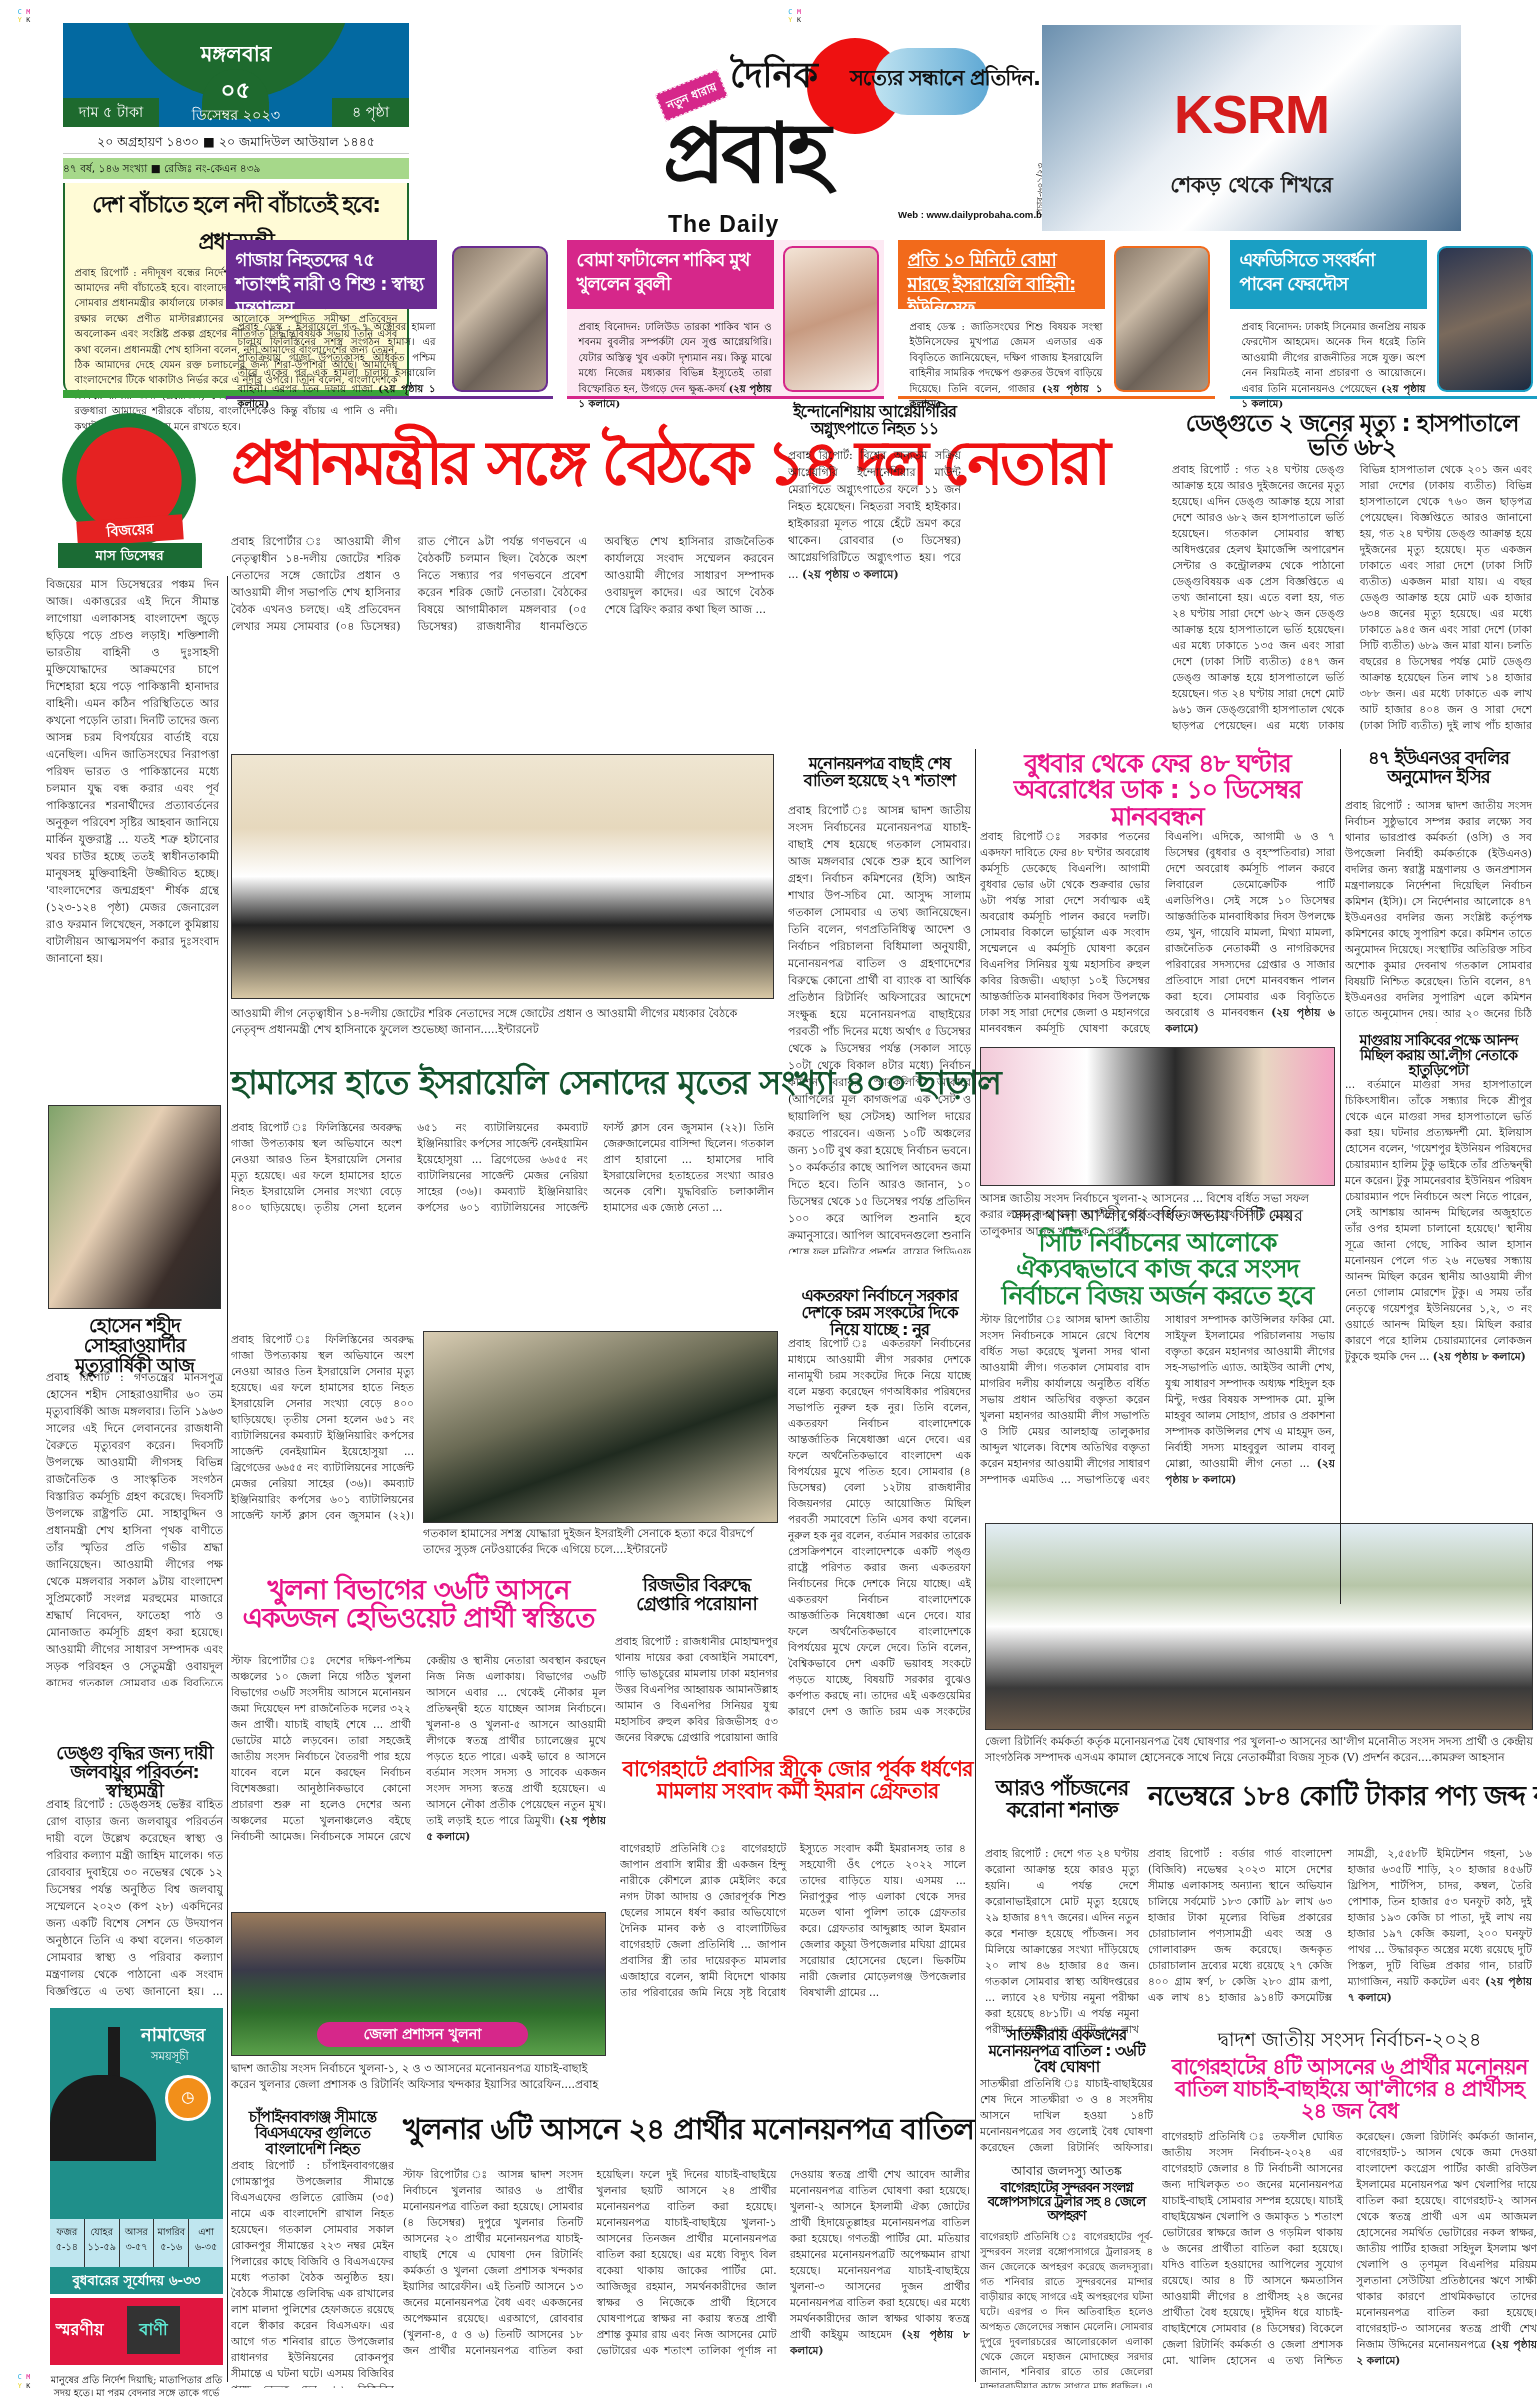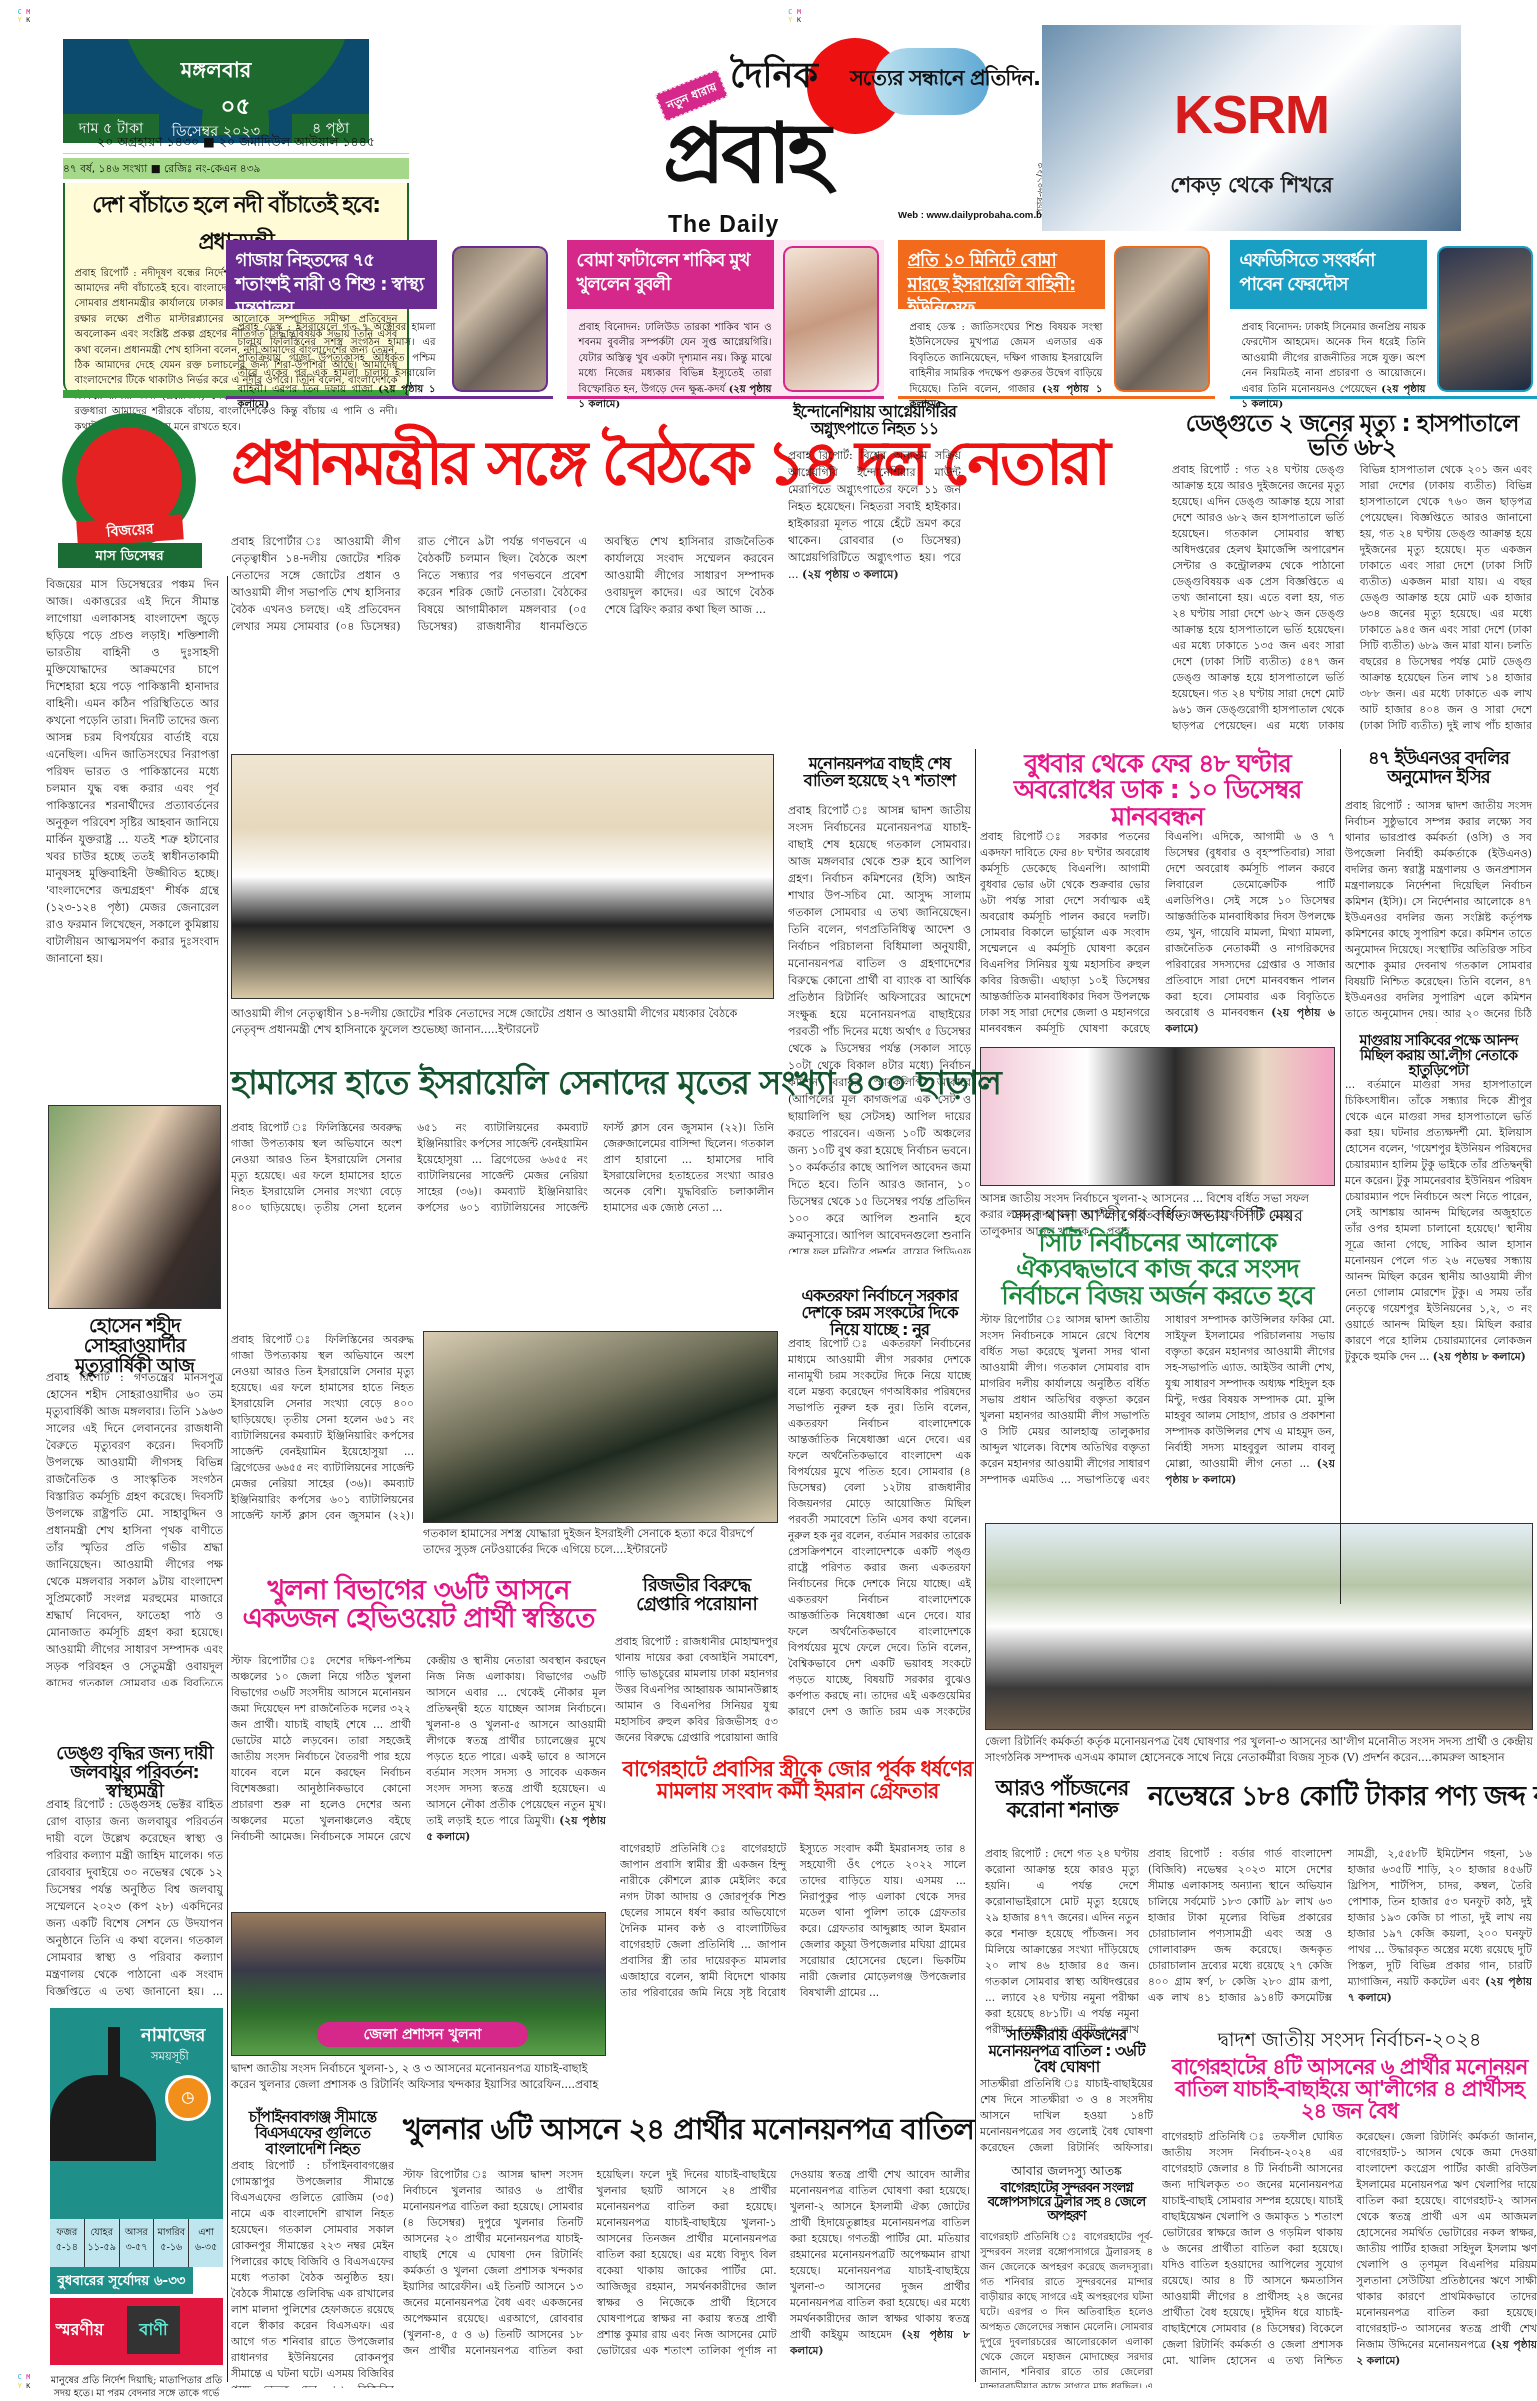--- a/index.html
+++ b/index.html
@@ -8,21 +8,21 @@
   .abs { position: absolute; }
   .body-text { font-size: 12px; line-height: 19px; text-align: justify; color: #222; }
   .cmyk { position: absolute; width: 19px; height: 19px; font-family: "DejaVu Sans Mono", monospace; font-size: 6.7px; line-height: 8.6px; }
   .cmyk span { display: inline-block; width: 8.6px; text-align: center; }
   .photo { background: linear-gradient(135deg, #8a7a6a 0%, #c9b9a5 35%, #6d6258 65%, #a99885 100%); border: 1px solid #333; }
   .caption { font-size: 11px; line-height: 16.3px; color: #222; }
   .hl { font-family: "DejaVu Sans", sans-serif; font-weight: bold; letter-spacing: -1px; line-height: 1.05; }
   .cont { font-weight: bold; }
 
   
-  .date-box { left: 63px; top: 39px; width: 306px; height: 104px; background: #0c4a6e; color: #fff; overflow: hidden; }
+  .date-box { left: 63px; top: 23px; width: 346px; height: 104px; background: #0369a1; color: #fff; overflow: hidden; }
   .date-box .arc { position: absolute; left: 58px; top: -58px; width: 231px; height: 134px; border-radius: 0 0 115px 115px; background: #1e6a2e; }
   .date-box .weekday { position: absolute; left: 0; right: 0; top: 15.4px; text-align: center; font-size: 21px; font-weight: bold; font-family: "DejaVu Sans", sans-serif; }
   .date-box .day-circle { position: absolute; left: 139px; top: 46px; width: 67px; height: 50px; border-radius: 34px 34px 0 0; background: #1e6a2e; text-align: center; font-size: 23px; font-weight: bold; font-family: "DejaVu Sans", sans-serif; line-height: 42px; }
   .date-box .month { position: absolute; left: 0; right: 0; top: 81px; text-align: center; font-size: 14.4px; font-family: "DejaVu Sans", sans-serif; }
   .date-box .price { position: absolute; left: 0; top: 75px; width: 96px; height: 29px; background: #1e6a2e; font-size: 14.4px; line-height: 29px; text-align: center; font-family: "DejaVu Sans", sans-serif; }
   .date-box .pages { position: absolute; right: 0; top: 75px; width: 77px; height: 29px; background: #1e6a2e; font-size: 14.4px; line-height: 29px; text-align: center; font-family: "DejaVu Sans", sans-serif; }
   .cal-line { left: 63px; top: 129px; width: 346px; height: 25px; border-bottom: 1px solid #ccc; font-size: 12.5px; text-align: center; line-height: 25px; font-family: "DejaVu Sans", sans-serif; }
   .reg-line { left: 63px; top: 158px; width: 346px; height: 21px; background: #a6d88a; font-size: 10.6px; text-align: left; line-height: 21px; font-family: "DejaVu Sans", sans-serif; }
 
   .lead-box { left: 63px; top: 183px; width: 346px; height: 211px; background: #fffbd6; border-left: 2.9px solid #1e6a2e; border-right: 2.9px solid #1e6a2e; border-radius: 0 0 11.5px 11.5px; padding: 3.8px 9.6px; }
@@ -59,21 +59,21 @@
 
   .namaz { left: 50px; top: 2008px; width: 173px; height: 211px; background: #1f8f8a; }
   .namaz .title { position: absolute; left: 91px; top: 13.4px; color: #fff; font-size: 18px; font-weight: bold; font-family: Liberation Mono, monospace; }
   .namaz .sub { position: absolute; left: 101px; top: 40px; color: #fff; font-size: 11.5px; font-family: "DejaVu Sans", sans-serif; }
   .namaz .mosque { position: absolute; left: 0; bottom: 58px; width: 106px; height: 86px; background: #1b1b1b; border-radius: 48px 48px 0 0; }
   .namaz .minaret { position: absolute; left: 58px; top: 19px; width: 11.5px; height: 134px; background: #1b1b1b; }
   .namaz .clock { position: absolute; left: 115px; top: 67px; width: 46px; height: 46px; border-radius: 50%; background: #f28f1a; border: 3.8px solid #fff; color: #fff; font-size: 15.4px; text-align: center; line-height: 38px; }
   .namaz-table { left: 50px; top: 2219px; width: 173px; height: 48px; background: #bfe6ef; display: flex; }
   .namaz-table .cell { flex: 1; border-right: 1px solid #333; text-align: center; font-size: 9.6px; line-height: 15.4px; padding-top: 4.8px; font-family: "DejaVu Sans", sans-serif; }
   .namaz-table .cell:last-child { border-right: none; }
-  .sunrise { left: 50px; top: 2267px; width: 143px; height: 27px; background: #1f8f8a; color: #fff; text-align: center; line-height: 27px; font-size: 13.4px; font-weight: bold; font-family: "DejaVu Sans", sans-serif; }
+  .sunrise { left: 50px; top: 2267px; width: 173px; height: 27px; background: #1f8f8a; color: #fff; text-align: center; line-height: 27px; font-size: 13.4px; font-weight: bold; font-family: "DejaVu Sans", sans-serif; }
   .bani { left: 50px; top: 2298px; width: 173px; height: 67px; background: #e0163f; }
   .bani .w1 { position: absolute; left: 5.8px; top: 19px; color: #fff; font-size: 16.3px; font-weight: bold; font-family: "DejaVu Sans", sans-serif; }
   .bani .w2 { position: absolute; left: 77px; top: 7.7px; width: 53px; height: 48px; background: #333; color: #5eead4; font-size: 16.3px; font-weight: bold; text-align: center; line-height: 48px; font-family: "DejaVu Sans", sans-serif; }
   .bani-text { left: 50px; top: 2373px; width: 173px; font-size: 9.6px; line-height: 13.4px; text-align: center; }
   .rule { background: #222; }
 </style>
 </head>
 <body>
 
 <div class="cmyk" style="left:15.4px;top:7.7px;"><span style="color:#1aa9e0">C</span><span style="color:#e0168a">M</span><span style="color:#e8d21a">Y</span><span>K</span></div>

